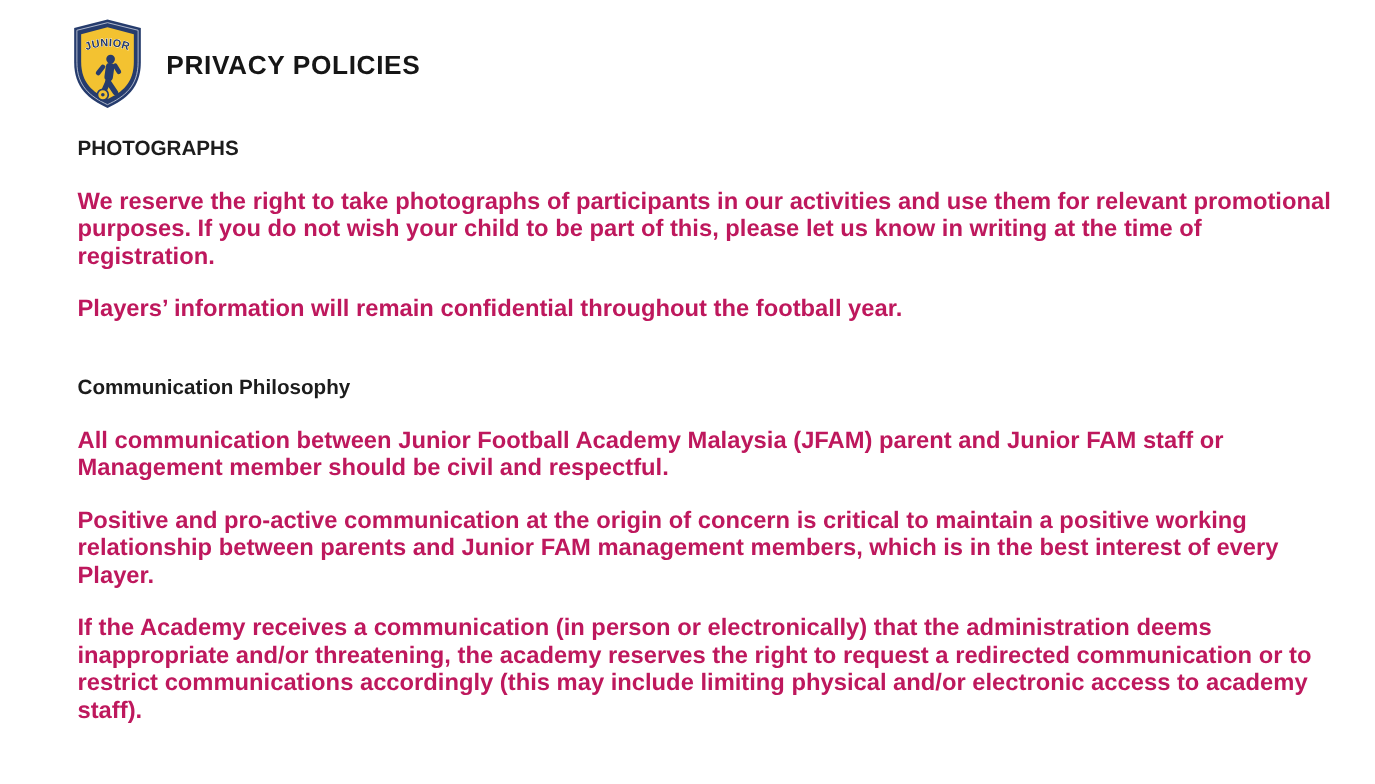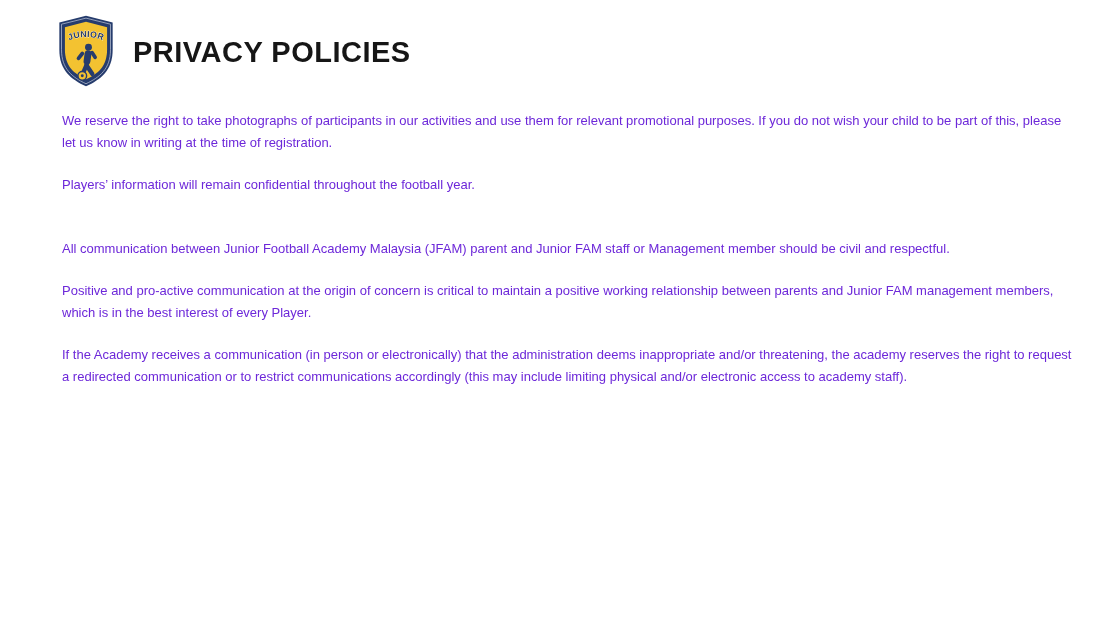--- a/index.html
+++ b/index.html
@@ -15,41 +15,41 @@
     color:var(--ink);
     overflow:hidden;
   }
   .header{
     display:flex;
     align-items:center;
     padding:12px 0 0 55px;
   }
   .logo{width:62px;height:78px;display:block;}
   h1.page-title{
-    font-size:29px;
+    font-size:21px;
     font-weight:bold;
     letter-spacing:.5px;
     color:#161616;
     margin:20px 0 17px 16px;
   }
   .content{
     padding:20px 26px 0 62px;
   }
   h2.sec-heading, h2.sec-subheading{
     font-size:16.5px;
     font-weight:bold;
     margin:0 0 22px 0;
     color:#1c1c1c;
   }
   p.sec-paragraph{
-    font-size:13px;
-    font-weight:normal;
+    font-size:19px;
+    font-weight:bold;
     line-height:22px;
     margin:0 0 20px 0;
-    color:#6d28d9;
+    color:#be185d;
   }
   div.sec-spacer{height:22px;}
 </style>
 </head>
 <body>
 
 <header class="header">
   <span>
     <svg class="logo" viewBox="0 0 100 118" aria-hidden="true">
 
@@ -76,19 +76,21 @@
       <g>
         <circle cx="44" cy="99" r="7" fill="var(--yellow)" stroke="var(--navy)" stroke-width="2.2"></circle>
         <circle cx="44" cy="99" r="2.3" fill="var(--navy)"></circle>
       </g>
     </svg>
   </span>
   <h1 class="page-title">PRIVACY POLICIES</h1>
 </header>
 
 <main class="content">
+    <h2 class="sec-heading">PHOTOGRAPHS</h2>
     <p class="sec-paragraph">We reserve the right to take photographs of participants in our activities and use them for relevant promotional purposes. If you do not wish your child to be part of this, please let us know in writing at the time of registration.</p>
     <p class="sec-paragraph">Players’ information will remain confidential throughout the football year.</p>
     <div class="sec-spacer"></div>
+    <h2 class="sec-subheading">Communication Philosophy</h2>
     <p class="sec-paragraph">All communication between Junior Football Academy Malaysia (JFAM) parent and Junior FAM staff or Management member should be civil and respectful.</p>
     <p class="sec-paragraph">Positive and pro-active communication at the origin of concern is critical to maintain a positive working relationship between parents and Junior FAM management members, which is in the best interest of every Player.</p>
     <p class="sec-paragraph">If the Academy receives a communication (in person or electronically) that the administration deems inappropriate and/or threatening, the academy reserves the right to request a redirected communication or to restrict communications accordingly (this may include limiting physical and/or electronic access to academy staff).</p>
   </main>
 
 </body></html>

